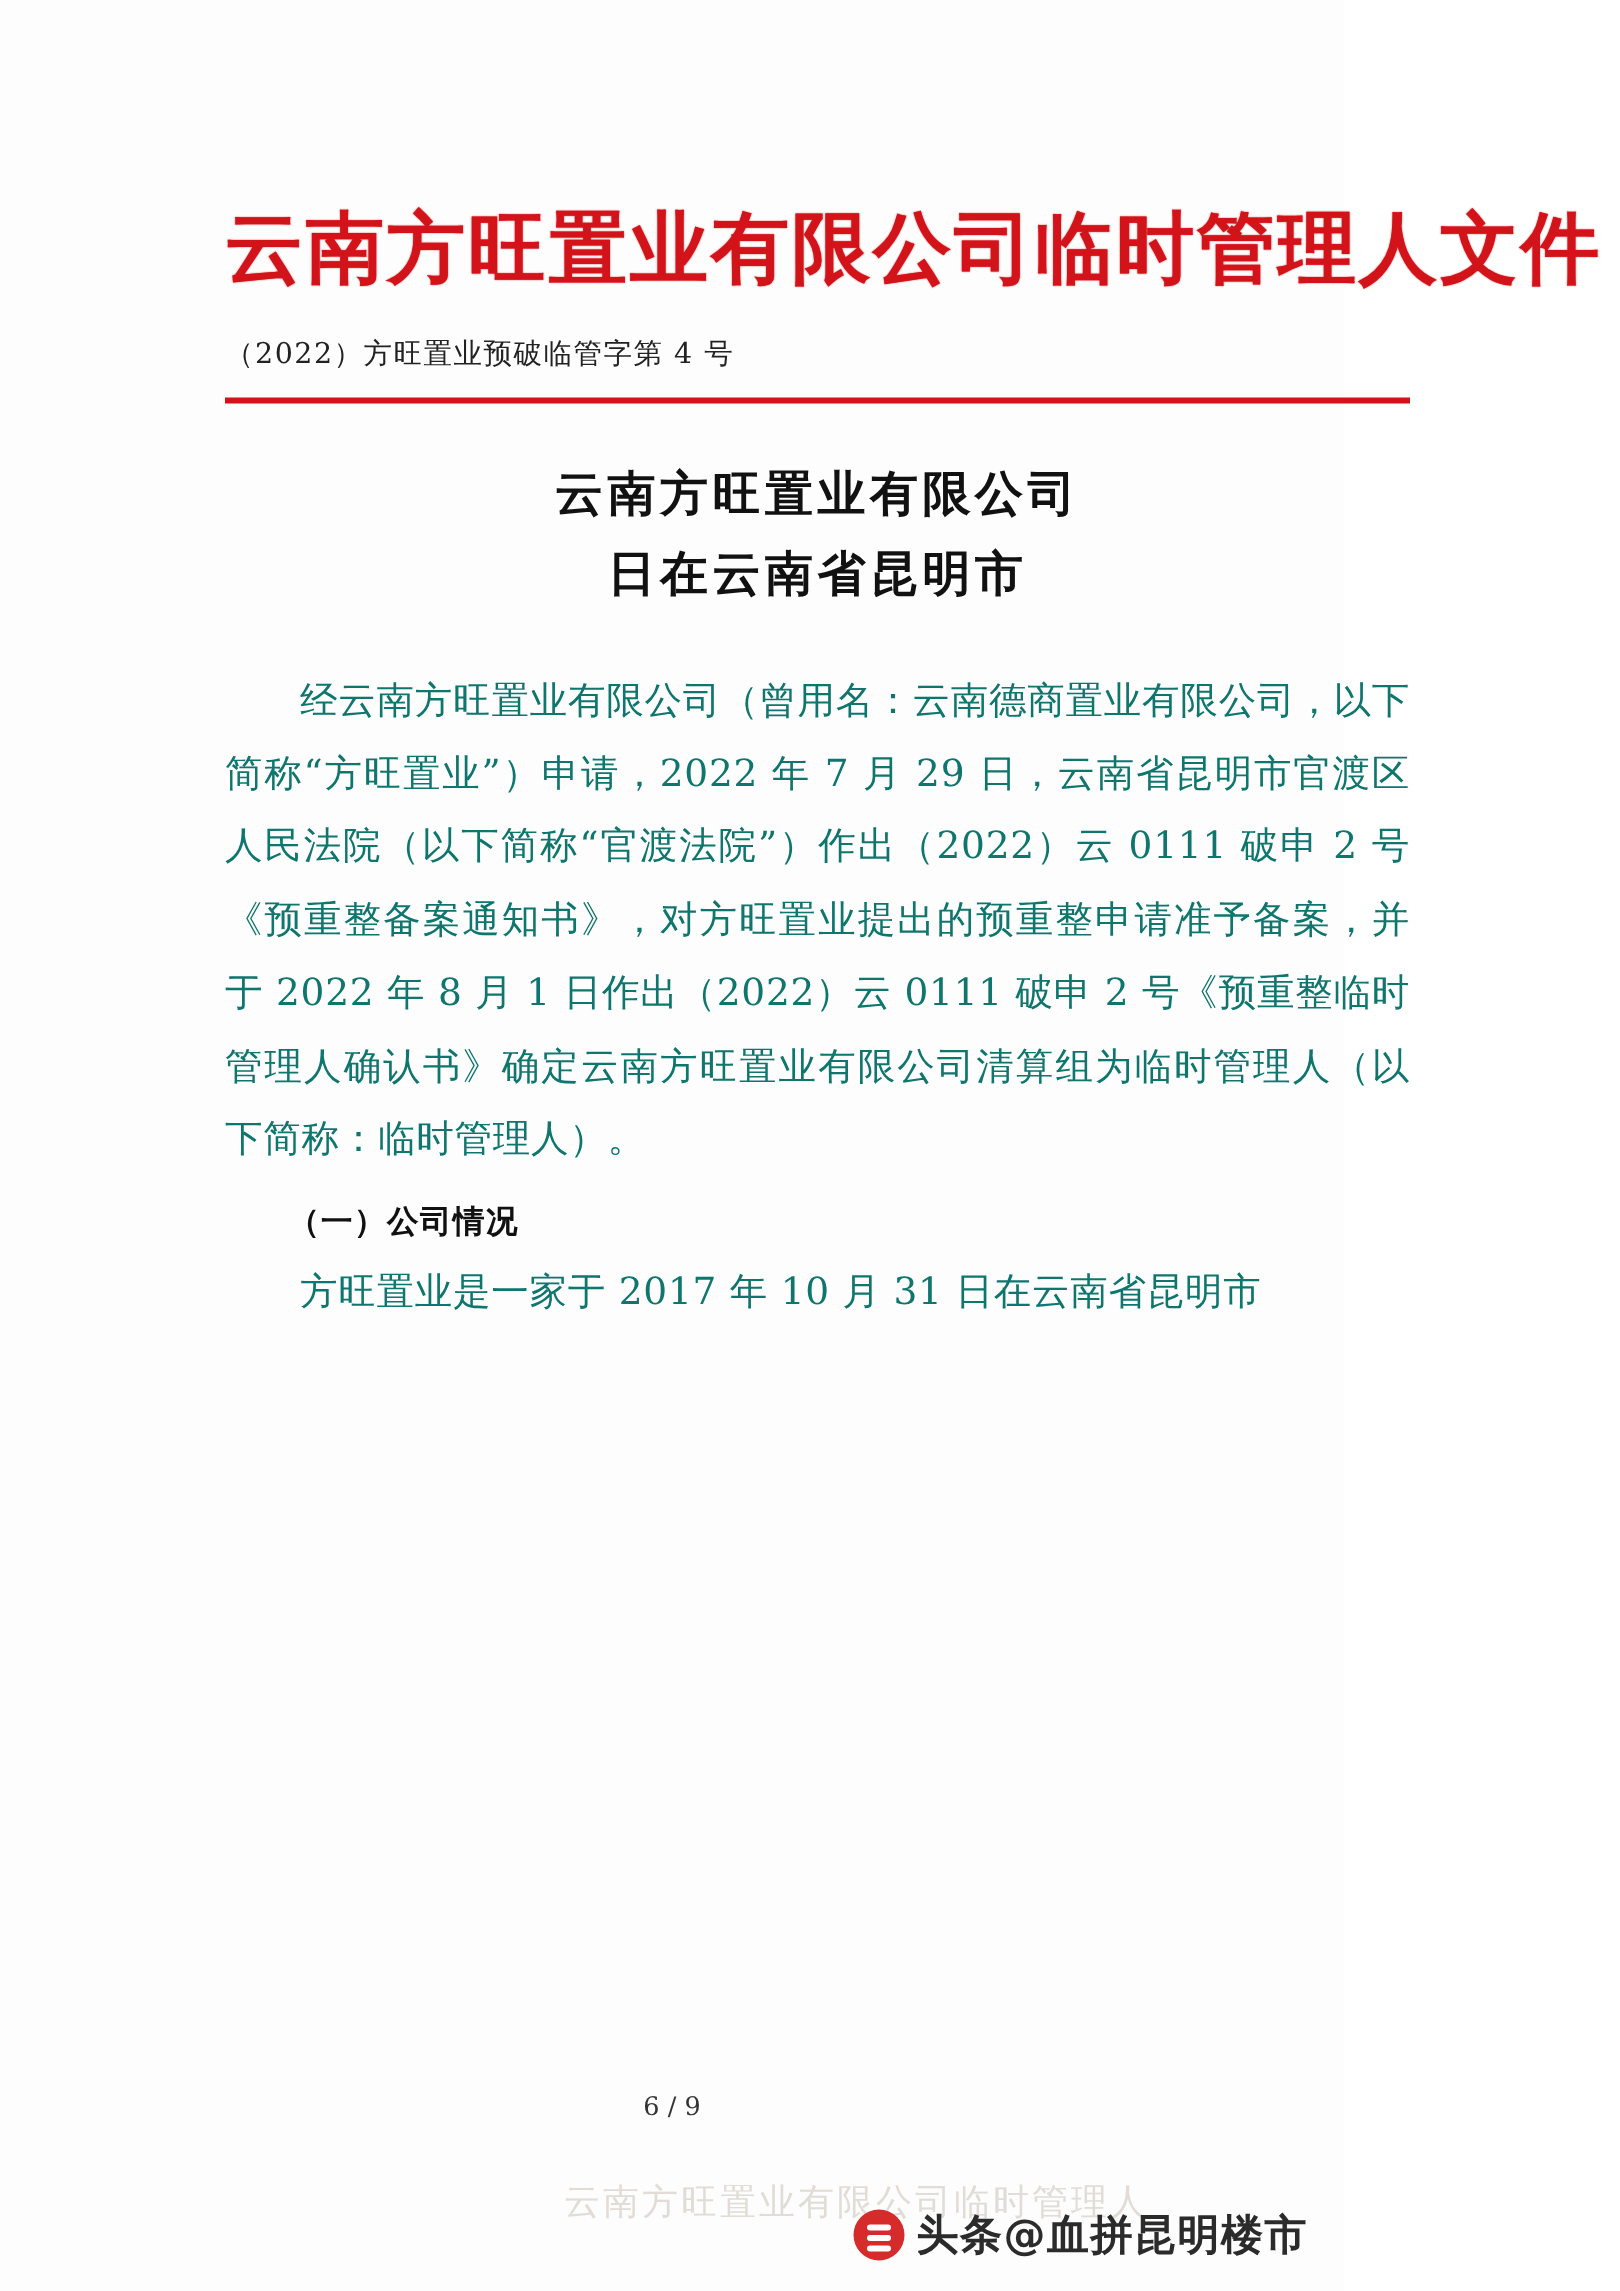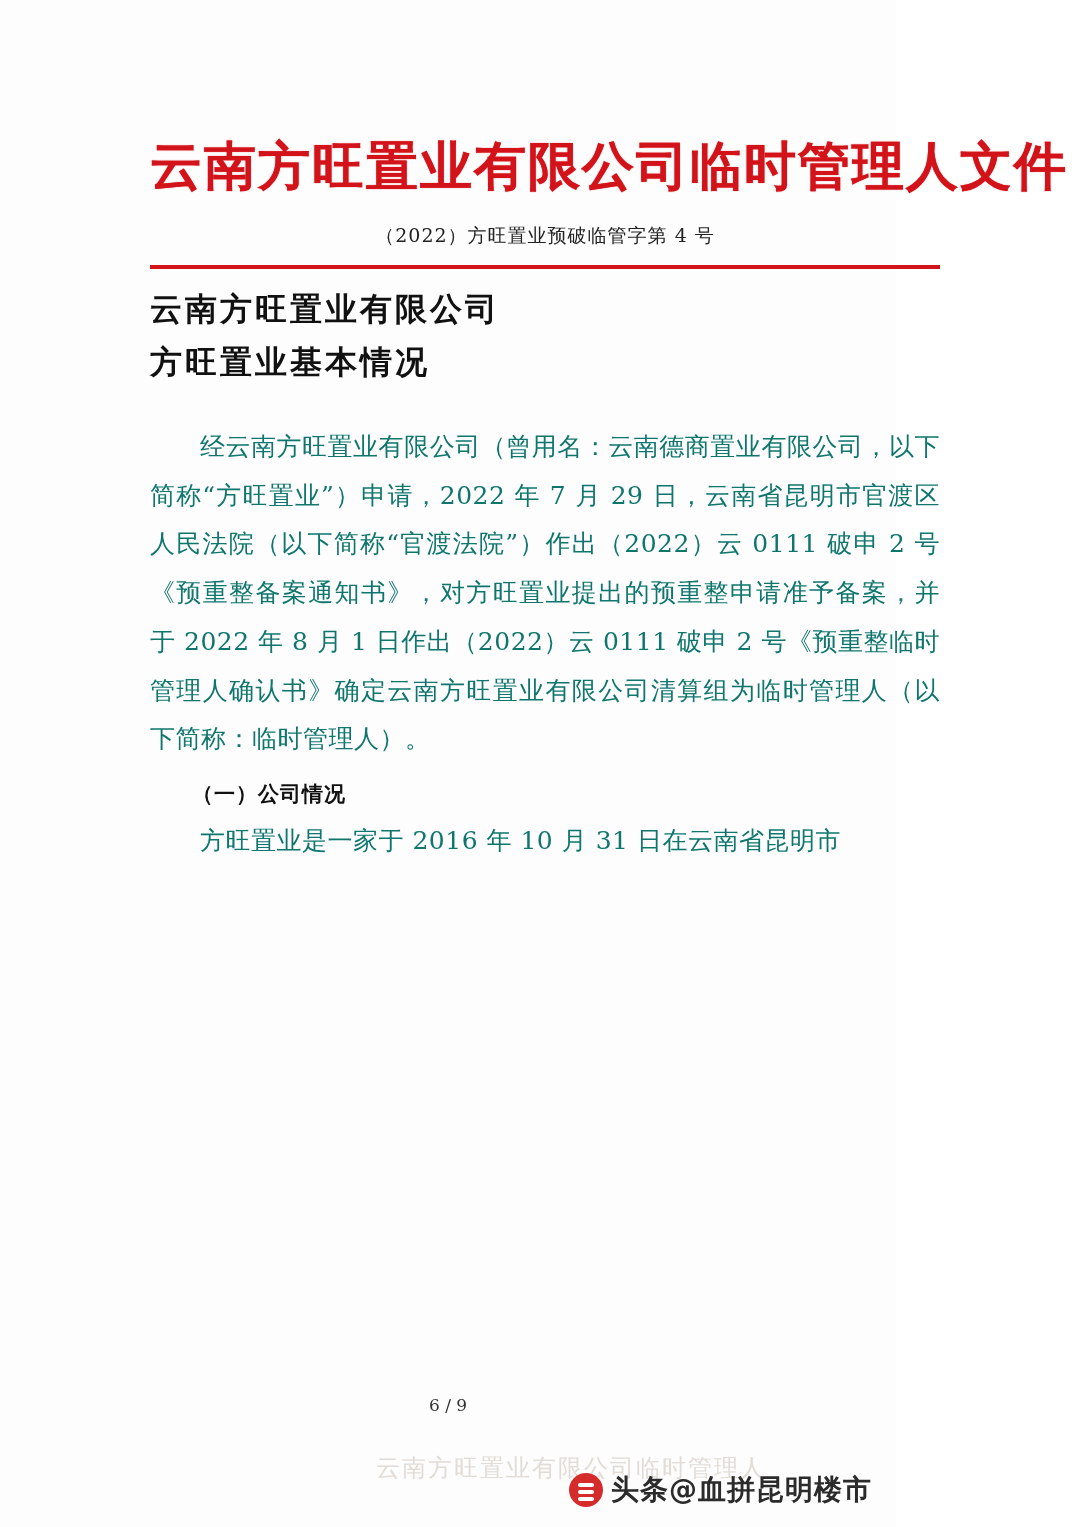--- a/index.html
+++ b/index.html
@@ -39,36 +39,36 @@
     font-weight: bold;
     font-size: 52px;
     letter-spacing: 2px;
     line-height: 1.2;
     margin-top: 135px;
     white-space: nowrap;
     text-shadow: 0 0 1px #d3131a;
   }
 
   .doc-number {
-    text-align: center;
     font-size: 19px;
     color: #222;
     margin-top: 26px;
     letter-spacing: 1px;
   }
 
   .red-rule {
     height: 4px;
     background: #d3131a;
     margin-top: 16px;
     width: 100%;
   }
 
   .title-block {
-    margin-top: 14px;
+    text-align: center;
+    margin-top: 34px;
   }
   .title-line {
     font-size: 32px;
     font-weight: bold;
     letter-spacing: 3px;
     line-height: 1.65;
     color: #111;
   }
 
   .body-block {
@@ -172,27 +172,27 @@
   <div class="doc-inner">
 
     <div class="red-header">云南方旺置业有限公司临时管理人文件</div>
 
     <div class="doc-number">（2022）方旺置业预破临管字第 4 号</div>
 
     <div class="red-rule"></div>
 
     <div class="title-block">
       <div class="title-line">云南方旺置业有限公司</div>
-      <div class="title-line">方旺置业基本情况</div>
+      <div class="title-line">日在云南省昆明市</div>
     </div>
 
     <div class="body-block">
       <p class="para">经云南方旺置业有限公司（曾用名：云南德商置业有限公司，以下简称“方旺置业”）申请，2022 年 7 月 29 日，云南省昆明市官渡区人民法院（以下简称“官渡法院”）作出（2022）云 0111 破申 2 号《预重整备案通知书》，对方旺置业提出的预重整申请准予备案，并于 2022 年 8 月 1 日作出（2022）云 0111 破申 2 号《预重整临时管理人确认书》确定云南方旺置业有限公司清算组为临时管理人（以下简称：临时管理人）。</p>
       <p class="subheading">（一）公司情况</p>
-      <p class="para">方旺置业是一家于 2016 年 10 月 31 日在云南省昆明市</p>
+      <p class="para">方旺置业是一家于 2017 年 10 月 31 日在云南省昆明市</p>
     </div>
 
   </div>
 
   <div class="page-number">6 / 9</div>
 
   <div class="watermark">云南方旺置业有限公司临时管理人</div>
 
   <div class="badge">
     <div class="badge-logo"></div>

